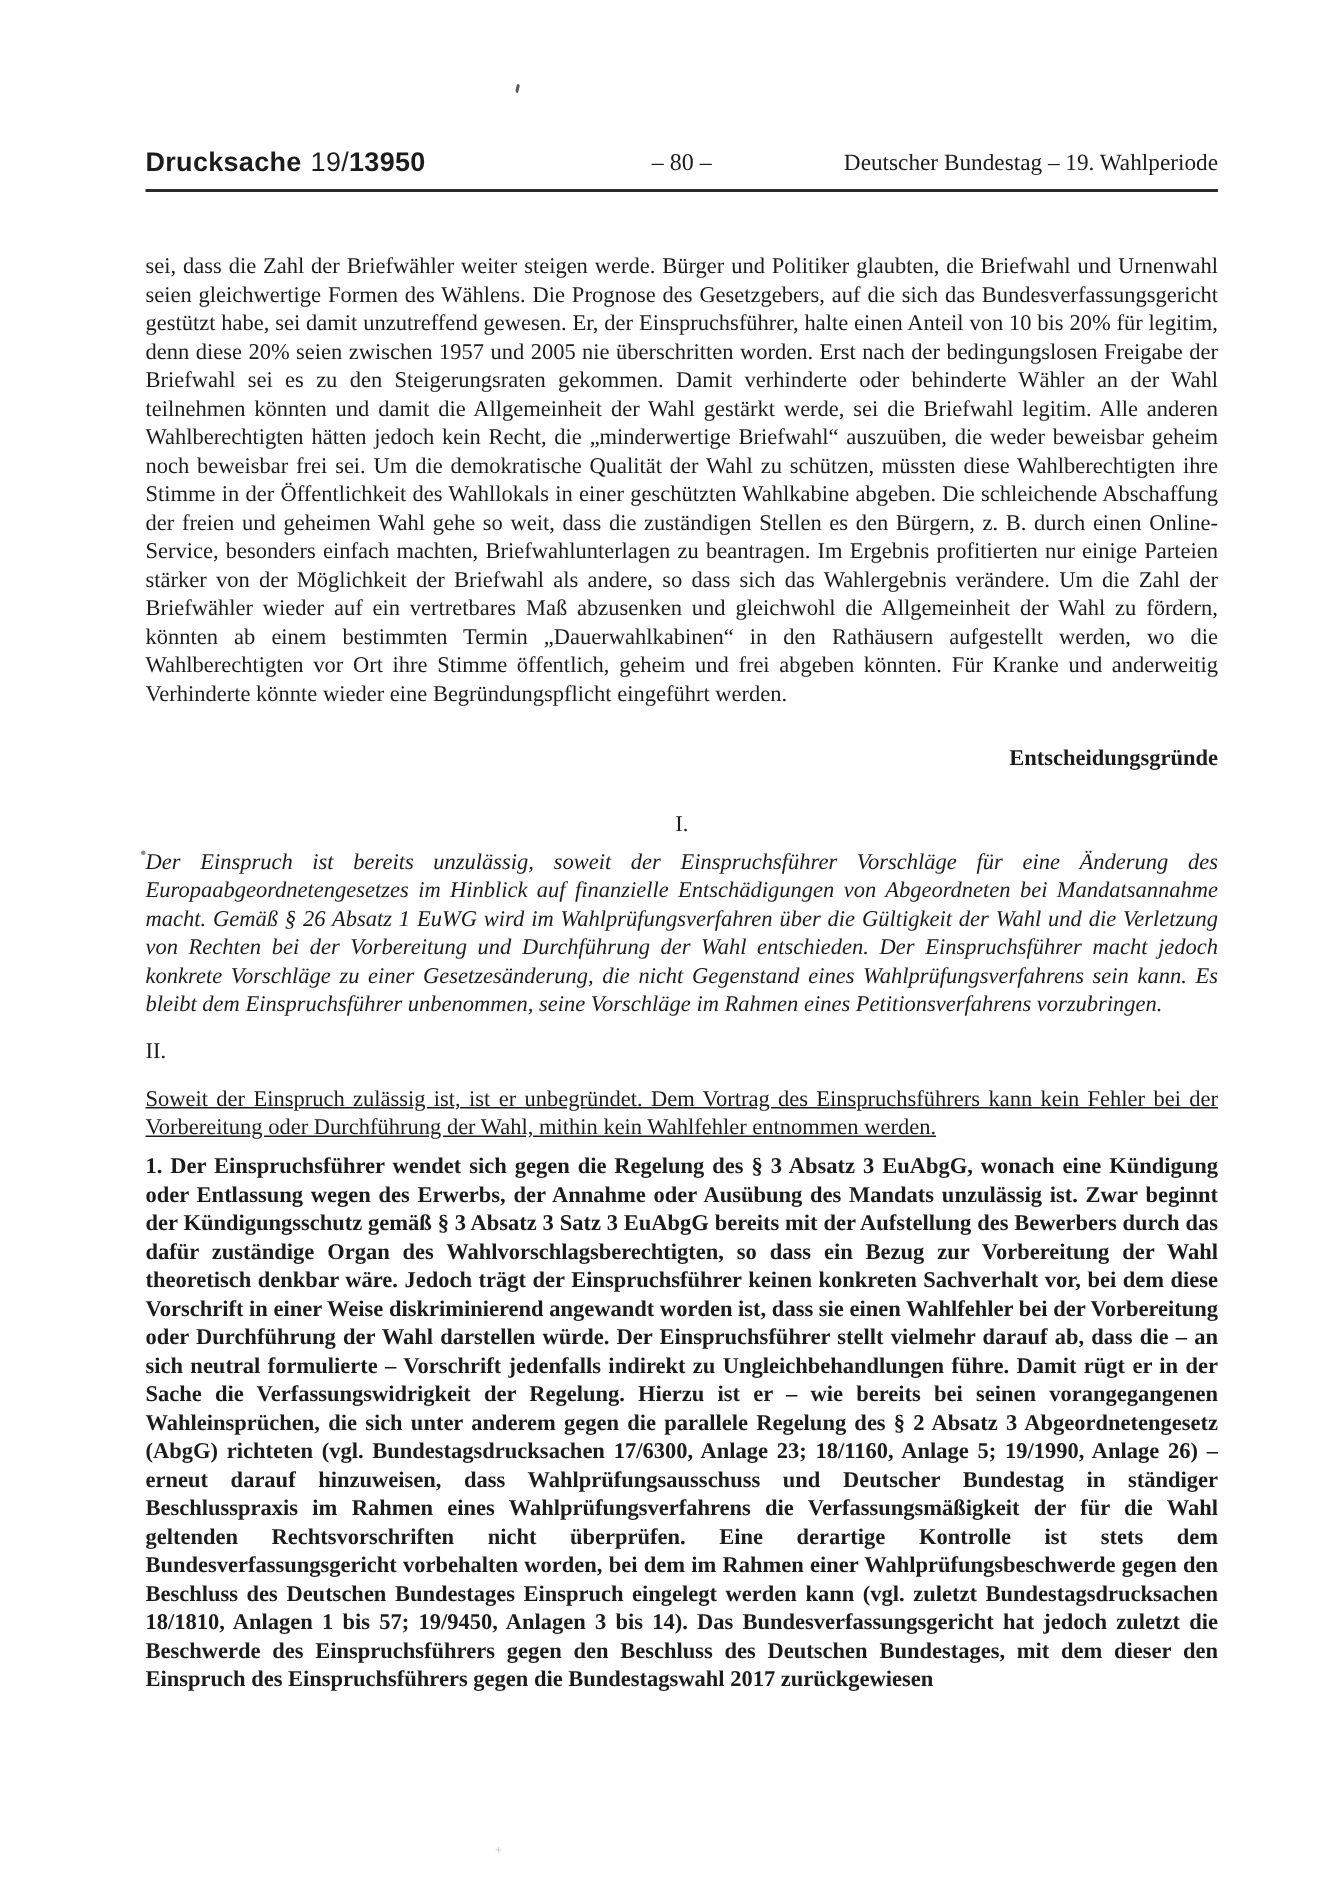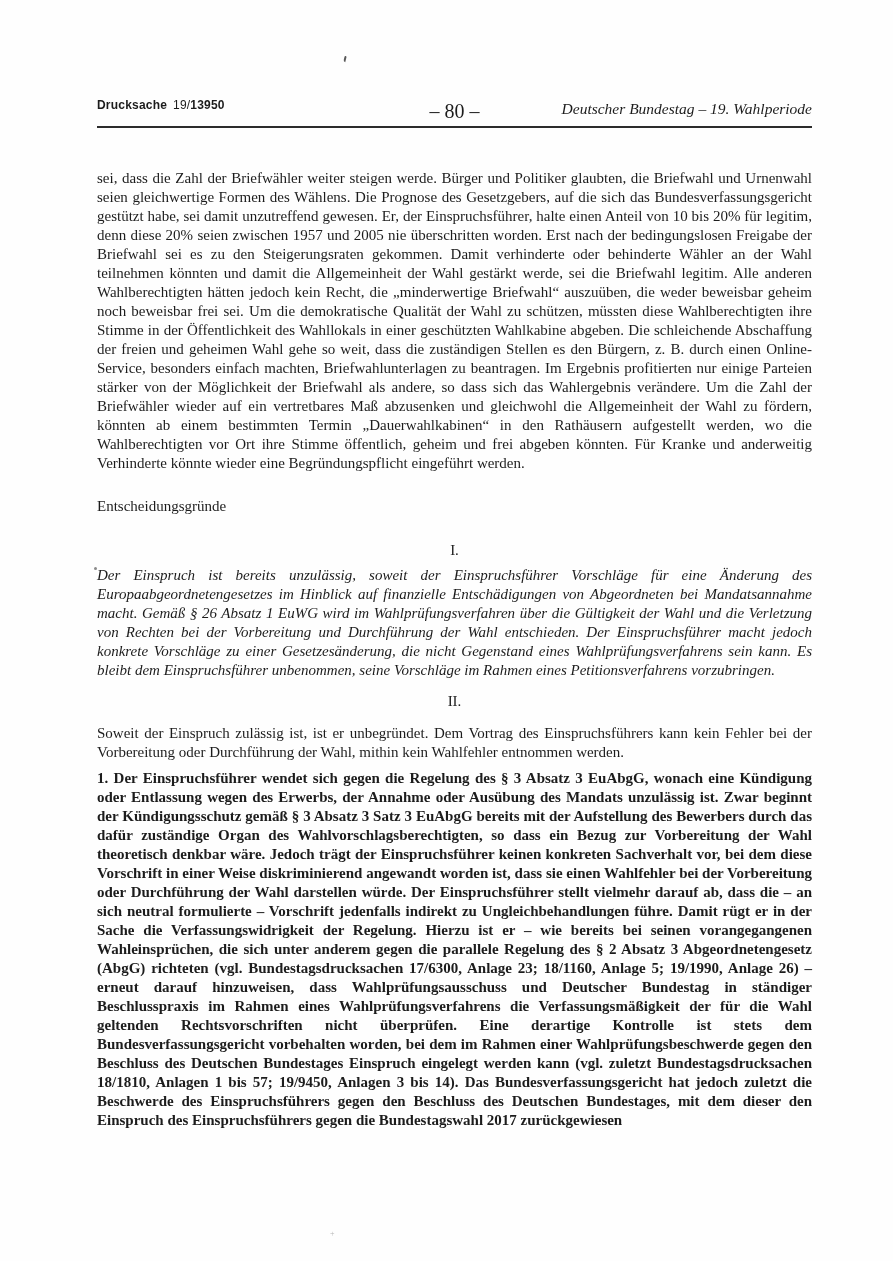--- a/index.html
+++ b/index.html
@@ -21,42 +21,41 @@
     left: 97px;
     right: 81px;
     top: 98px;
     height: 26px;
   }
   .header-left {
     position: absolute;
     left: 0;
     top: 0;
     font-family: "Liberation Sans", sans-serif;
-    font-size: 12px;
+    font-size: 18px;
     font-weight: bold;
     letter-spacing: 0.2px;
     white-space: nowrap;
   }
   .header-left .doc-label { margin-right: 6px; }
   .header-left .doc-prefix { font-weight: normal; }
   .header-center {
     position: absolute;
     left: 0;
     right: 0;
     top: 2px;
     text-align: center;
-    font-size: 20px;
+    font-size: 16px;
   }
   .header-right {
     position: absolute;
     right: 0;
     top: 2px;
     font-size: 15.5px;
     white-space: nowrap;
-    font-style: italic;
   }
   .header-rule {
     position: absolute;
     left: 97px;
     right: 81px;
     top: 126px;
     border-top: 2px solid #2c2c2c;
   }
   .body-text {
     position: absolute;
@@ -64,27 +63,27 @@
     width: 715px;
     top: 169px;
     font-size: 15px;
     line-height: 19px;
     text-align: justify;
   }
   .body-text p { margin: 0; }
   .para-2 { margin-top: 6px !important; }
   .section-heading {
     margin-top: 24px !important;
-    text-align: left;
-    font-weight: normal;
+    text-align: right;
+    font-weight: bold;
   }
   .section-marker-1 { margin-top: 25px !important; text-align: center; }
   .para-3 { margin-top: 6px !important; font-style: italic; }
-  .section-marker-2 { margin-top: 12px !important; text-align: center; }
-  .para-4 { margin-top: 13px !important; }
+  .section-marker-2 { margin-top: 12px !important; text-align: left; }
+  .para-4 { margin-top: 13px !important; text-decoration: underline; }
   .para-5 { margin-top: 7px !important; font-weight: bold; }
   
   .speck-comma {
     position: absolute;
     left: 344px;
     top: 56px;
     width: 2px;
     height: 6px;
     background: #5a5a5a;
     border-radius: 1px 1px 0 2px;

